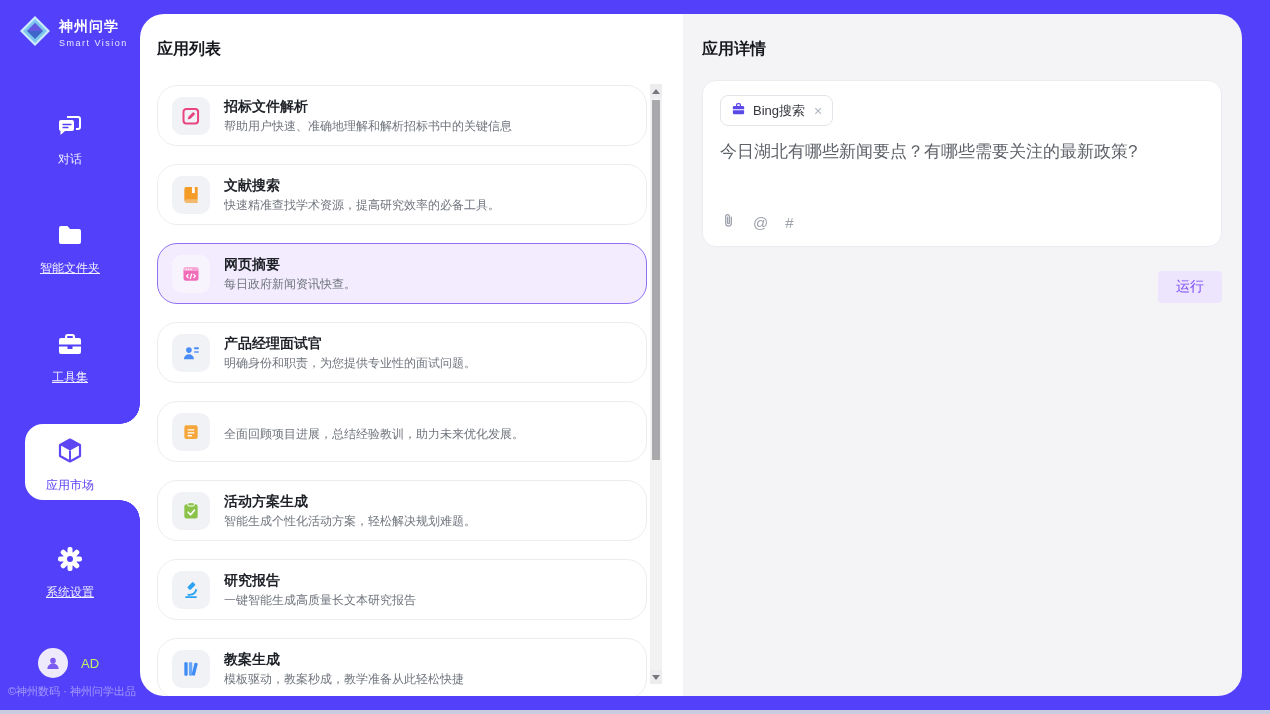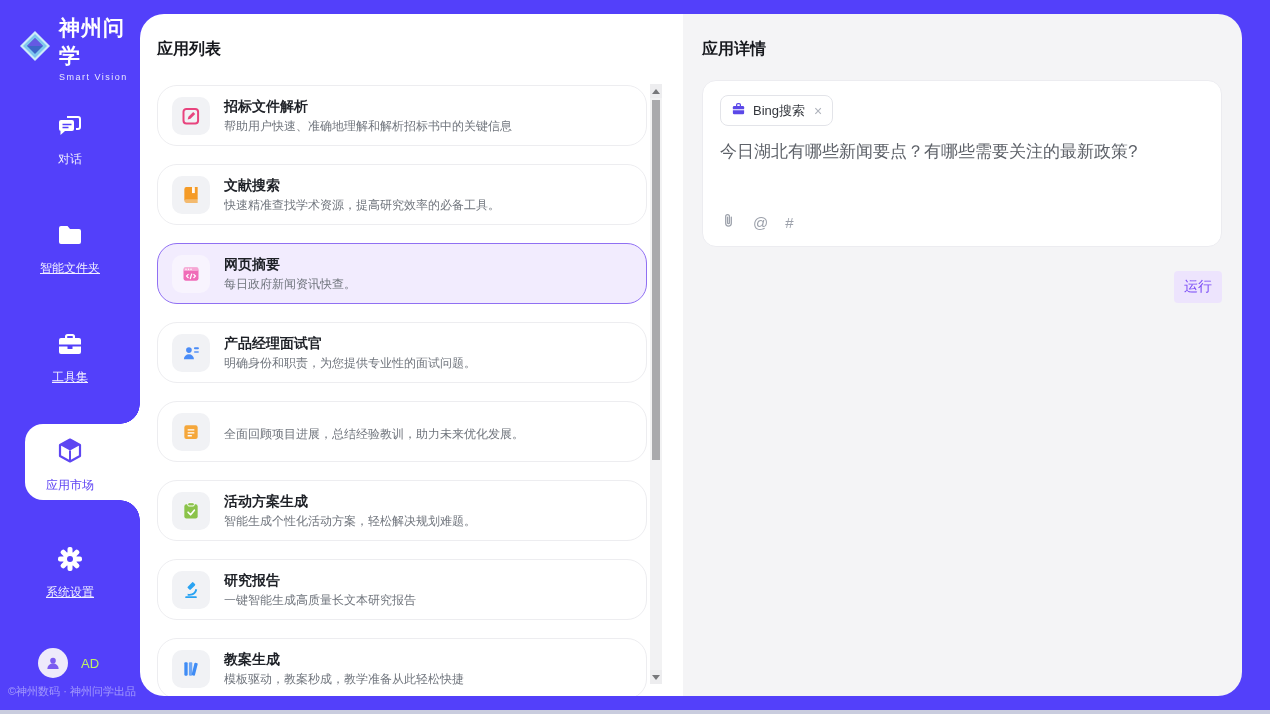--- a/index.html
+++ b/index.html
@@ -5,21 +5,21 @@
   * { margin:0; padding:0; box-sizing:border-box; }
   html,body { width:1270px; height:714px; }
   body { font-family:"Liberation Sans","DejaVu Sans",sans-serif; }
 
   .stage { position:relative; width:1270px; height:714px; background:#5340FA; overflow:hidden; }
   .bottom-strip { position:absolute; left:0; bottom:0; width:100%; height:4px; background:#C9CCDE; }
 
   
   .sidebar { position:absolute; left:0; top:0; width:140px; height:710px; }
   .logo { position:absolute; left:18px; top:14px; display:flex; align-items:center; gap:7px; }
-  .logo-txt .name { color:#fff; font-size:21px; font-weight:bold; letter-spacing:1px;font-family:Liberation Serif, serif; }
+  .logo-txt .name { color:#fff; font-size:14px; font-weight:bold; letter-spacing:1px;font-family:Liberation Serif, serif; }
   .logo-txt .tag  { color:rgba(255,255,255,.88); font-size:9px; letter-spacing:1.5px; margin-top:2px; }
 
   .nav-item { position:absolute; left:0; width:140px; display:flex; flex-direction:column; align-items:center; cursor:pointer; }
   .nav-item .nav-label { margin-top:7px; font-size:12px; color:#F2F0FF; }
   .nav-item .nav-label.u { text-decoration:underline; }
   .nav-chat   { top:112px; }
   .nav-folder { top:221px; }
   .nav-tools  { top:330px; }
   .nav-market { top:436px; }
   .nav-gear   { top:545px; }
@@ -62,21 +62,21 @@
 
   
   .detail-card { margin-top:23px; width:520px; height:167px; background:#fff; border:1px solid #ECECF0; border-radius:14px; padding:14px 17px; position:relative; }
   .tool-tag { display:inline-flex; align-items:center; gap:7px; height:31px; padding:0 10px; border:1px solid #E3E4E9; border-radius:8px; background:#fff; cursor:pointer; }
   .tool-tag .tag-label { font-size:13px; color:#33363C; }
   .tag-close { font-size:14px; color:#AEB2BB; margin-left:2px; cursor:pointer; line-height:1; }
   .prompt-text { margin-top:17px; font-size:17px; color:#5E6269; line-height:18px; cursor:text; }
   .attach-row { position:absolute; left:18px; bottom:13px; display:flex; align-items:center; gap:17px; }
   .attach-glyph { font-size:15px; color:#9CA1AB; cursor:pointer; line-height:1; }
   .run-row { width:520px; display:flex; justify-content:flex-end; margin-top:24px; }
-  .run-btn { background:#EDE4FD; color:#7A4BF6; border:none; border-radius:4px; font-size:14px; padding:7px 10px; cursor:pointer; font-family:inherit; }
+  .run-btn { background:#EDE4FD; color:#7A4BF6; border:none; border-radius:4px; font-size:14px; padding:7px 18px; cursor:pointer; font-family:inherit; }
 </style>
 </head>
 <body>
 
 <div class="stage">
 
   <div class="sidebar">
 
     <div class="logo">
       <span>

